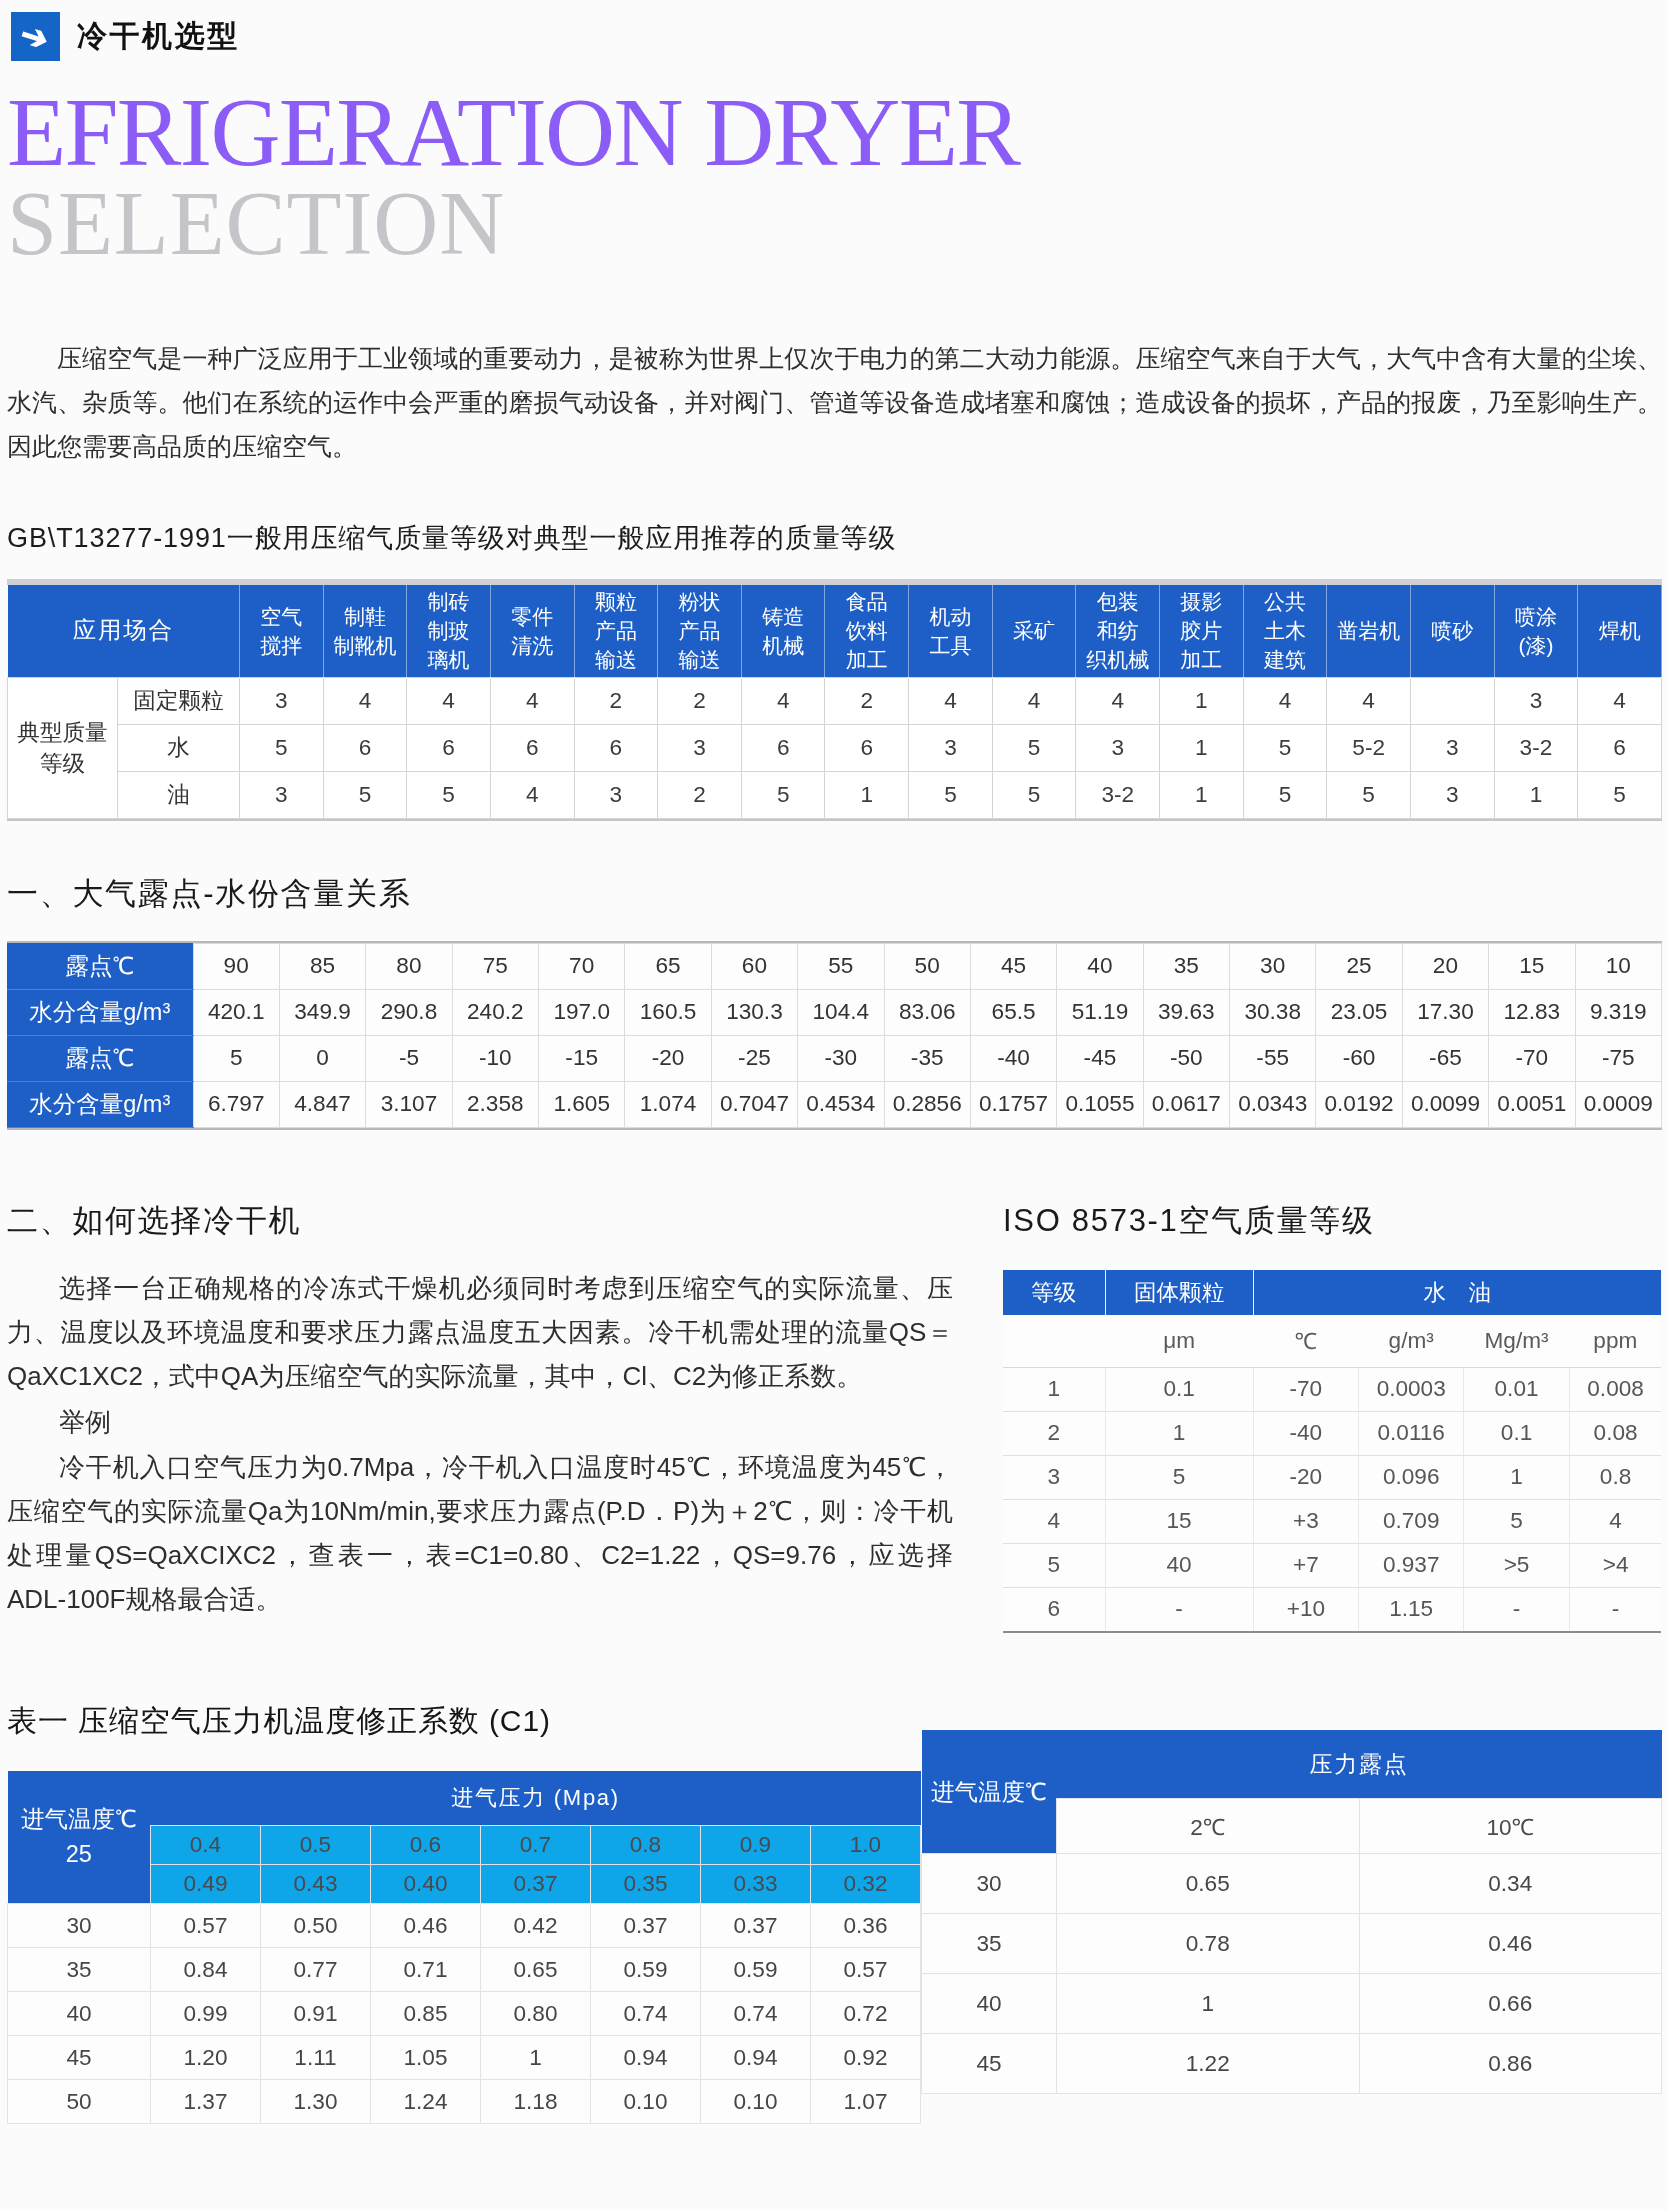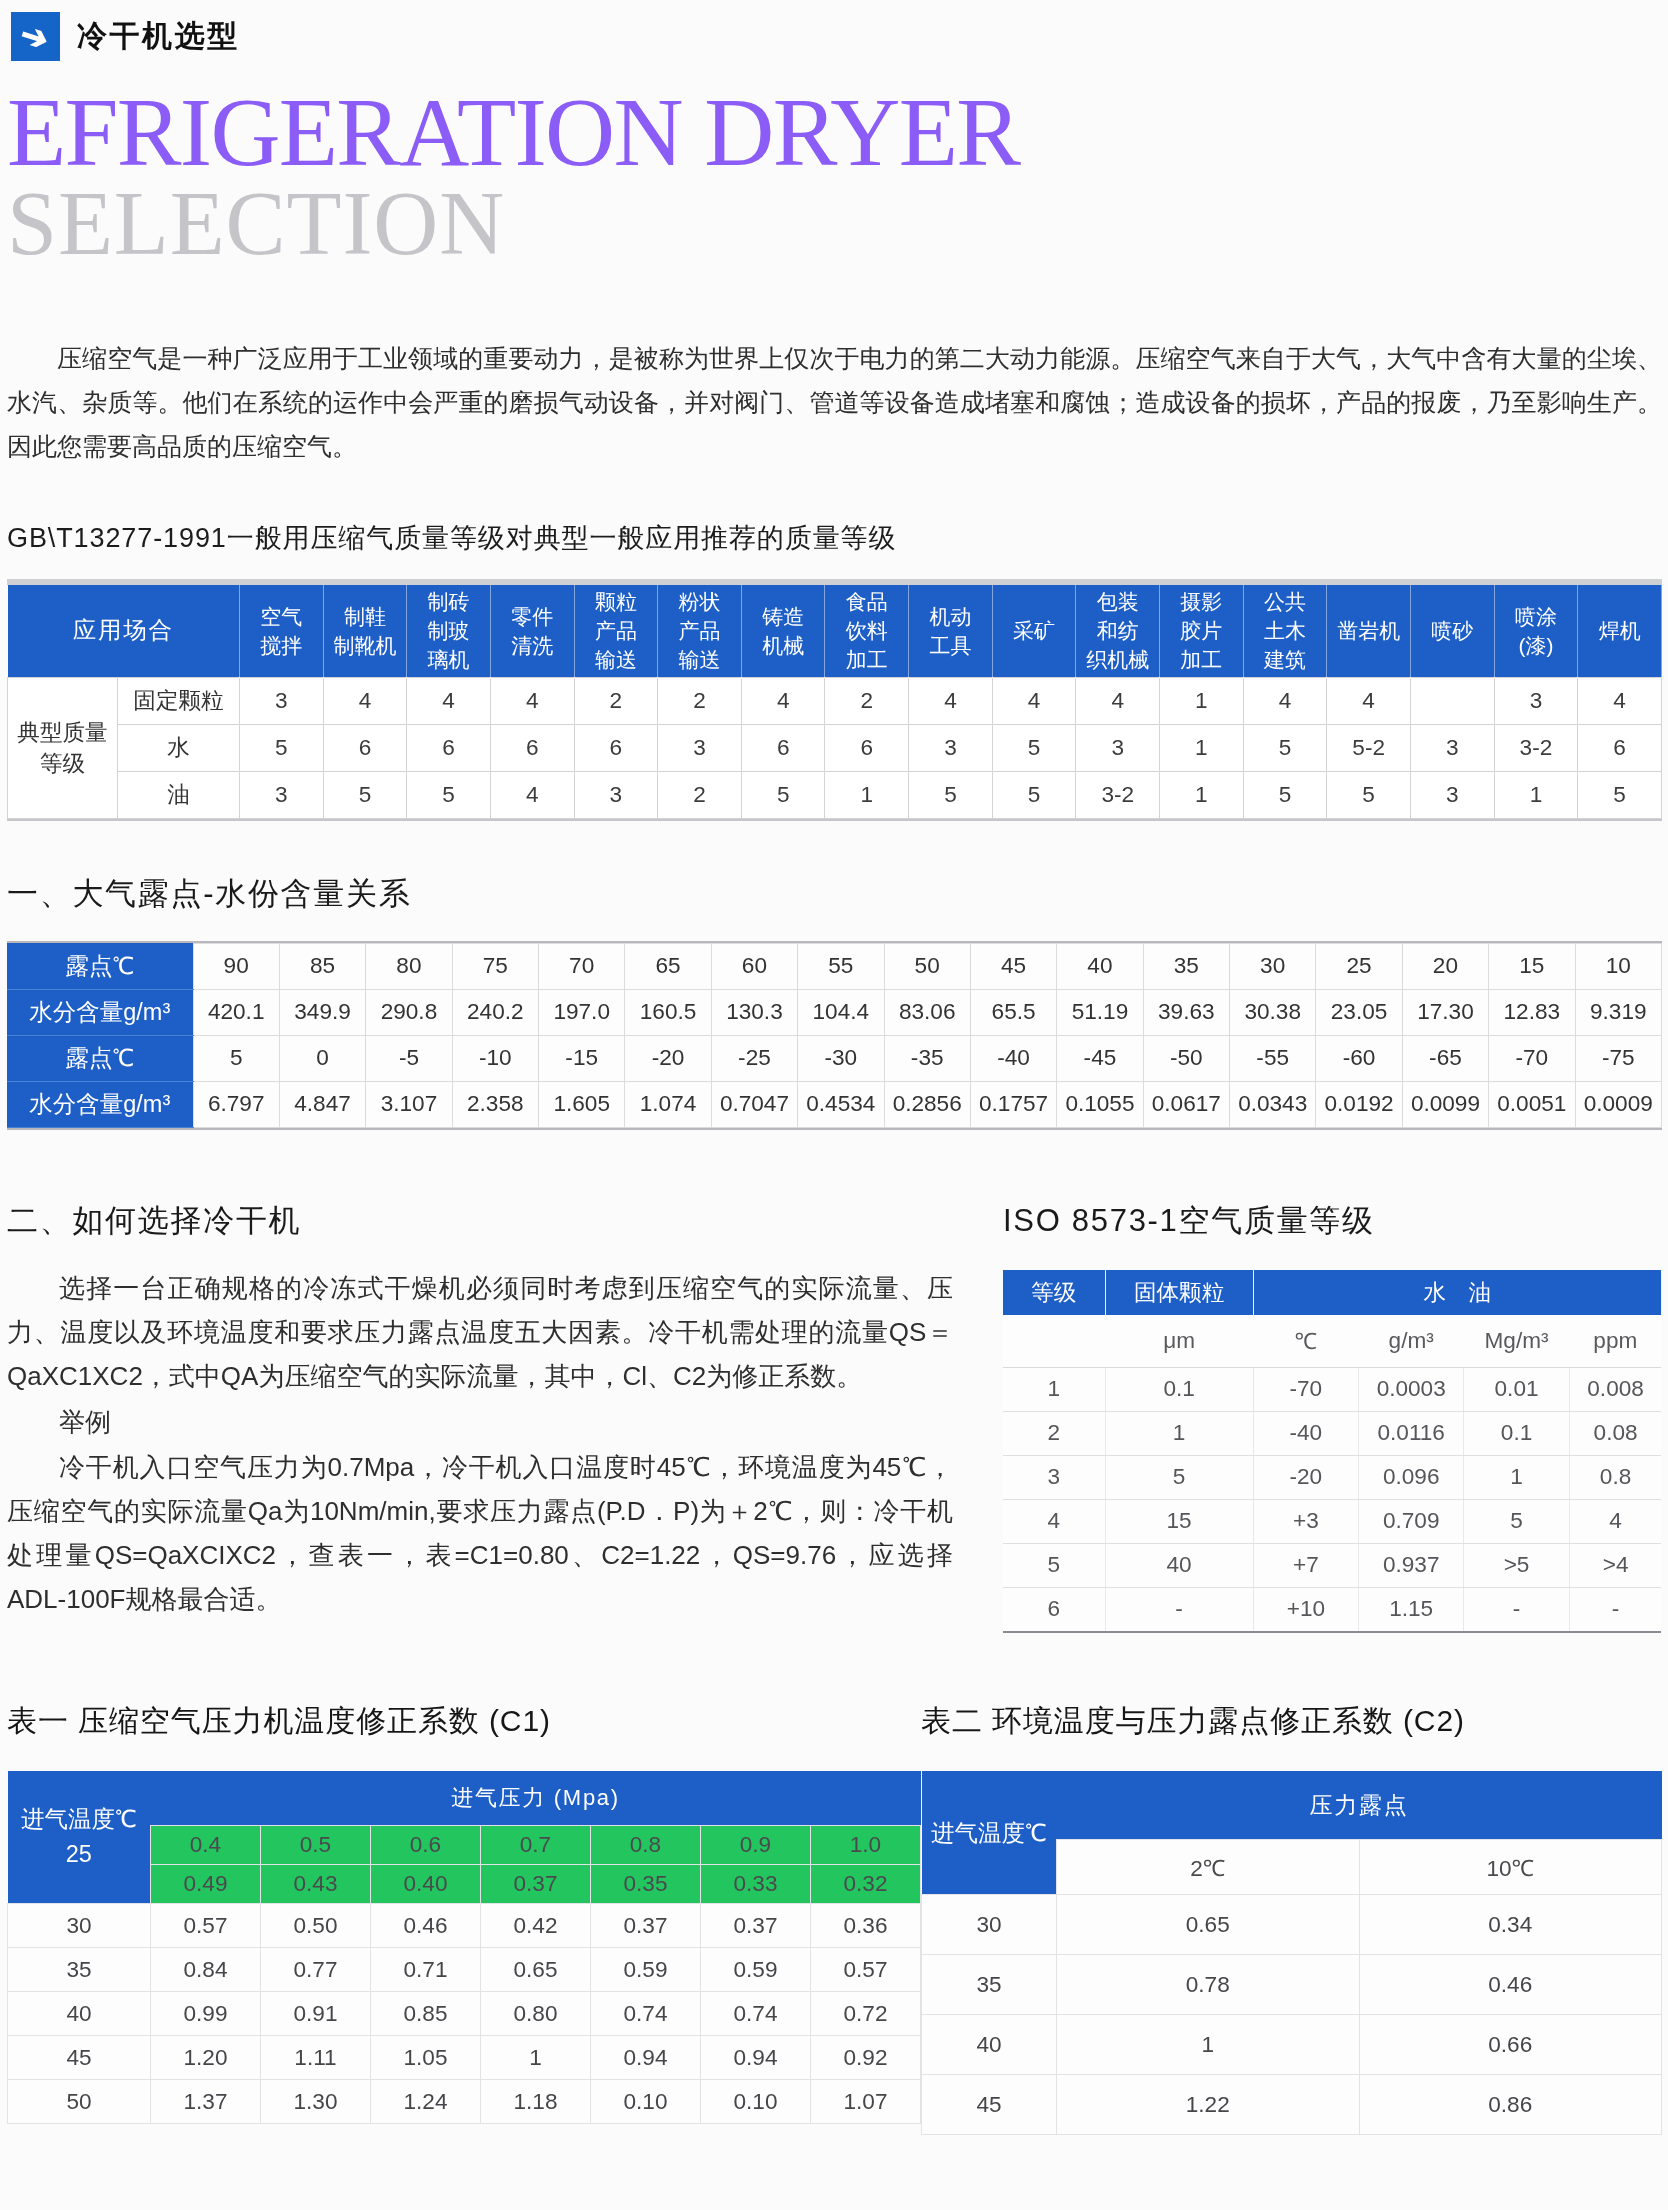--- a/index.html
+++ b/index.html
@@ -63,21 +63,21 @@
   .iso-table tbody td:last-child{border-right:none;}
 
   
   .bottom-row{display:flex;margin-top:68px;align-items:flex-start;}
   .b-left{width:914px;flex:0 0 auto;}
   .b-right{flex:1 1 auto;}
   .tbl-heading{font-size:30px;font-weight:500;color:#161616;letter-spacing:0.9px;}
   .c1-table,.c2-table{width:100%;margin-top:29.5px;border-bottom:1.7px solid #85858a;}
   .c1-table th.corner{font-size:23.5px;white-space:pre-line;line-height:35px;}
   .c1-table th.span{font-size:22px;height:54px;letter-spacing:1.7px;}
-  .c1-table .sub th{height:38px;font-size:22.6px;font-weight:400;color:#4a4a4e;background:#22c55e;border:0.9px solid #e3e3e5;}
+  .c1-table .sub th{height:38px;font-size:22.6px;font-weight:400;color:#4a4a4e;background:#0ea5e9;border:0.9px solid #e3e3e5;}
   .c1-table td,.c1-table tbody th{height:43px;font-size:22.6px;font-weight:400;color:#46464a;background:#fdfdfd;border:0.9px solid #e3e3e5;}
   .c2-table th.corner{font-size:23.5px;}
   .c2-table th.span{font-size:23px;height:68px;letter-spacing:1.7px;}
   .c2-table .sub th{height:54px;font-size:22.6px;font-weight:400;color:#4a4a4e;background:#fdfdfd;border:0.9px solid #e3e3e5;}
   .c2-table td,.c2-table tbody th{height:59px;font-size:22.6px;font-weight:400;color:#46464a;background:#fdfdfd;border:0.9px solid #e3e3e5;}
 </style>
 </head>
 <body>
 
 <div class="page">
@@ -467,21 +467,20 @@
               <td>1.24</td>
               <td>1.18</td>
               <td>0.10</td>
               <td>0.10</td>
               <td>1.07</td>
             </tr>
           </tbody>
       </table>
     </div>
     <div class="b-right">
-      <div class="tbl-heading">表二  环境温度与压力露点修正系数 (C2)</div>
       <table class="c2-table">
         <colgroup>
             <col style="width:135px">
           </colgroup>
         <thead>
           <tr>
             <th class="bluecell corner" rowspan="2">进气温度℃</th>
             <th class="bluecell span" colspan="2">压力露点</th>
           </tr>
           <tr class="sub">

